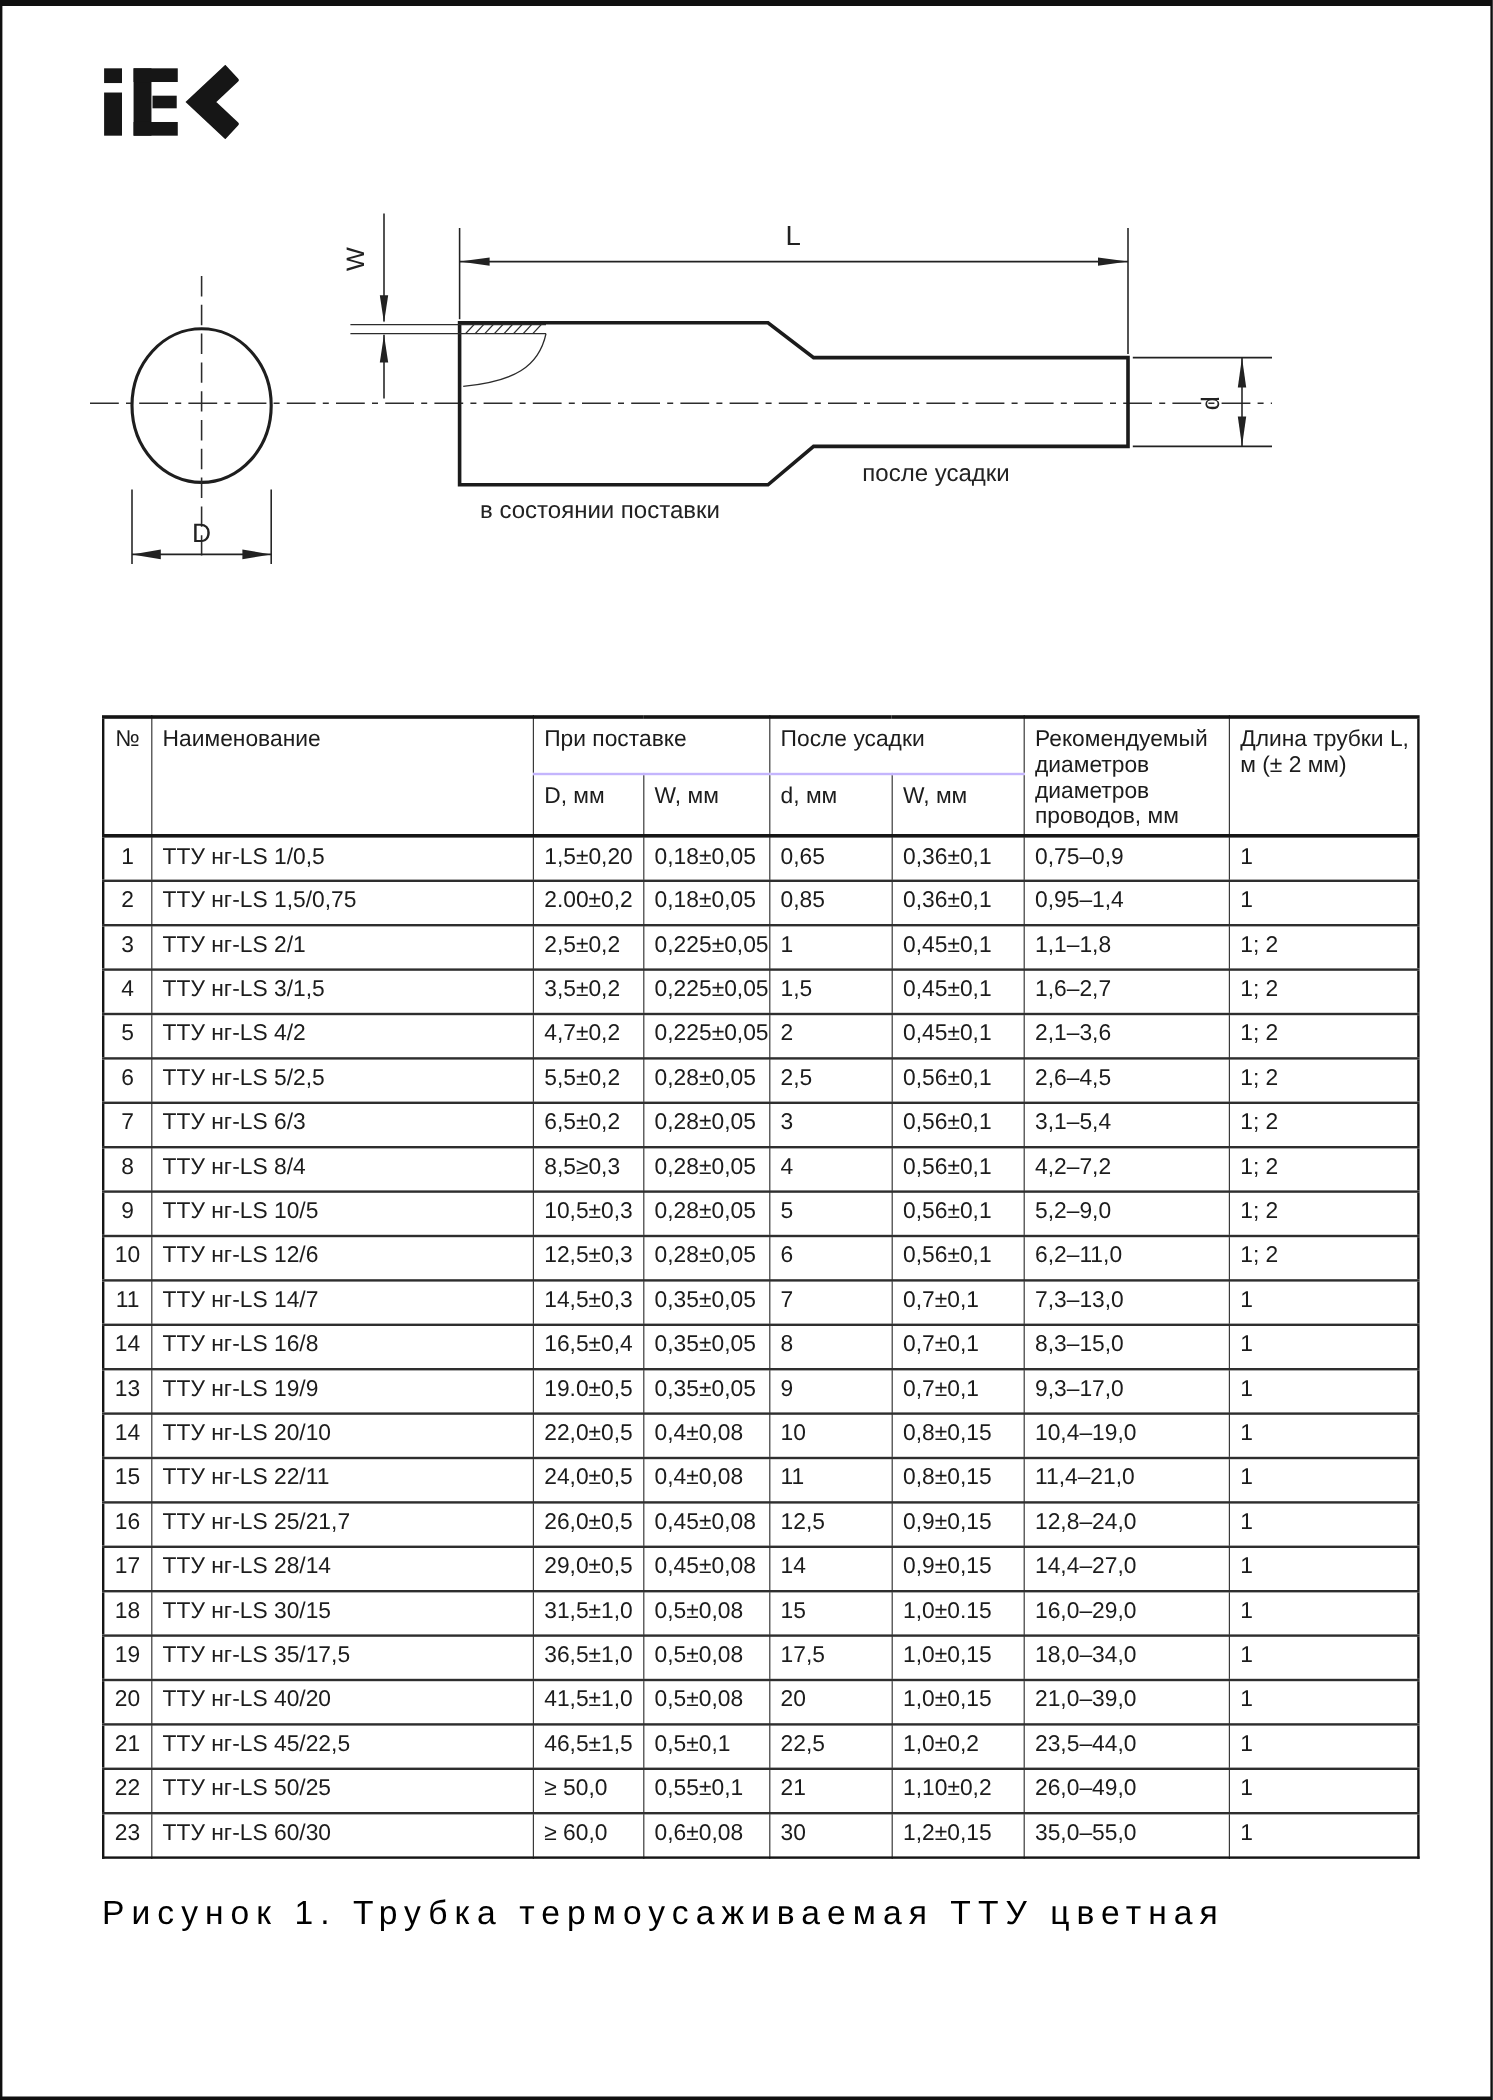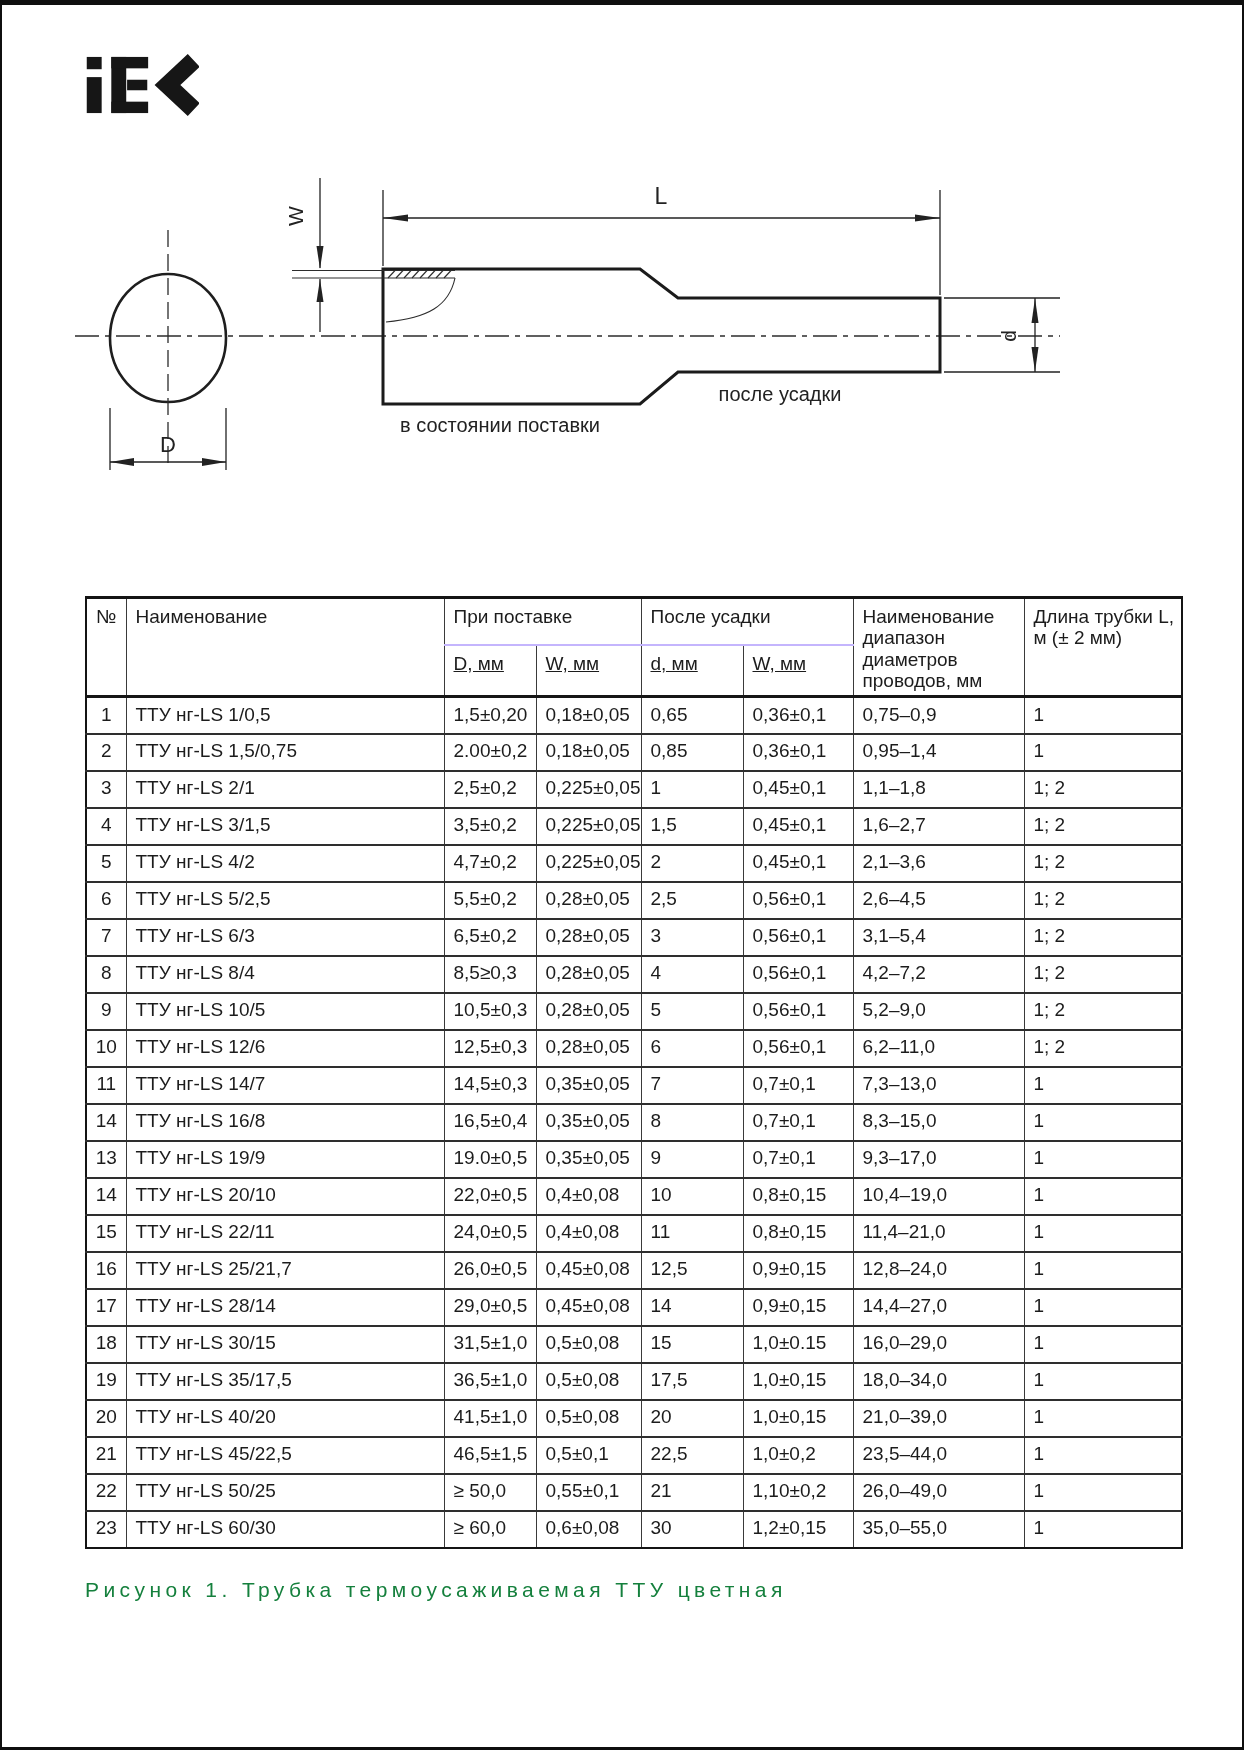--- a/index.html
+++ b/index.html
@@ -53,31 +53,31 @@
     box-sizing: border-box;
     overflow: hidden;
     white-space: normal;
   }
   table.spec thead th {
     vertical-align: top;
     padding-top: 7px;
     height: 38px;
     font-size: 19px;
   }
-  table.spec thead tr.sub th { height: 42px; text-decoration: underline; }
+  table.spec thead tr.sub th { height: 42px; }
   table.spec thead { border-bottom: 3px solid #161616; }
   table.spec thead tr.grp th.grouped { border-bottom: 2px solid #c4b5fd; }
   table.spec tbody tr { border-top: 2px solid #2e2e2e; }
   table.spec tbody td { height: 37px; vertical-align: middle; padding-top: 0; padding-bottom: 2px; }
   table.spec .c-num, table.spec tbody td:first-child { text-align: center; padding-left: 2px; padding-right: 2px; }
   .figure-caption {
     position: absolute; left: 85px; top: 1578px;
-    font-size: 21px;
+    font-size: 28px;
     letter-spacing: 0.21em;
-    color: #15803d;
+    color: #000000;
     white-space: nowrap;
   }
 </style>
 </head>
 <body>
 
 <div class="page-frame"></div>
 
 <svg class="logo" viewBox="0 0 130 64" aria-hidden="true">
   <g fill="#161616">
@@ -166,21 +166,21 @@
         <col style="width:110px">
         <col style="width:171px">
         <col style="width:158px">
     </colgroup>
     <thead>
       <tr class="grp">
         <th rowspan="2" class="c-num">№</th>
         <th rowspan="2">Наименование</th>
         <th colspan="2" class="grouped">При поставке</th>
         <th colspan="2" class="grouped">После усадки</th>
-        <th rowspan="2">Наименование диапазон диаметров проводов, мм</th>
+        <th rowspan="2">Рекомендуемый диаметров диаметров проводов, мм</th>
         <th rowspan="2">Длина трубки L, м (± 2 мм)</th>
       </tr>
       <tr class="sub">
         <th>D, мм</th>
         <th>W, мм</th>
         <th>d, мм</th>
         <th>W, мм</th>
       </tr>
     </thead>
     <tbody>

